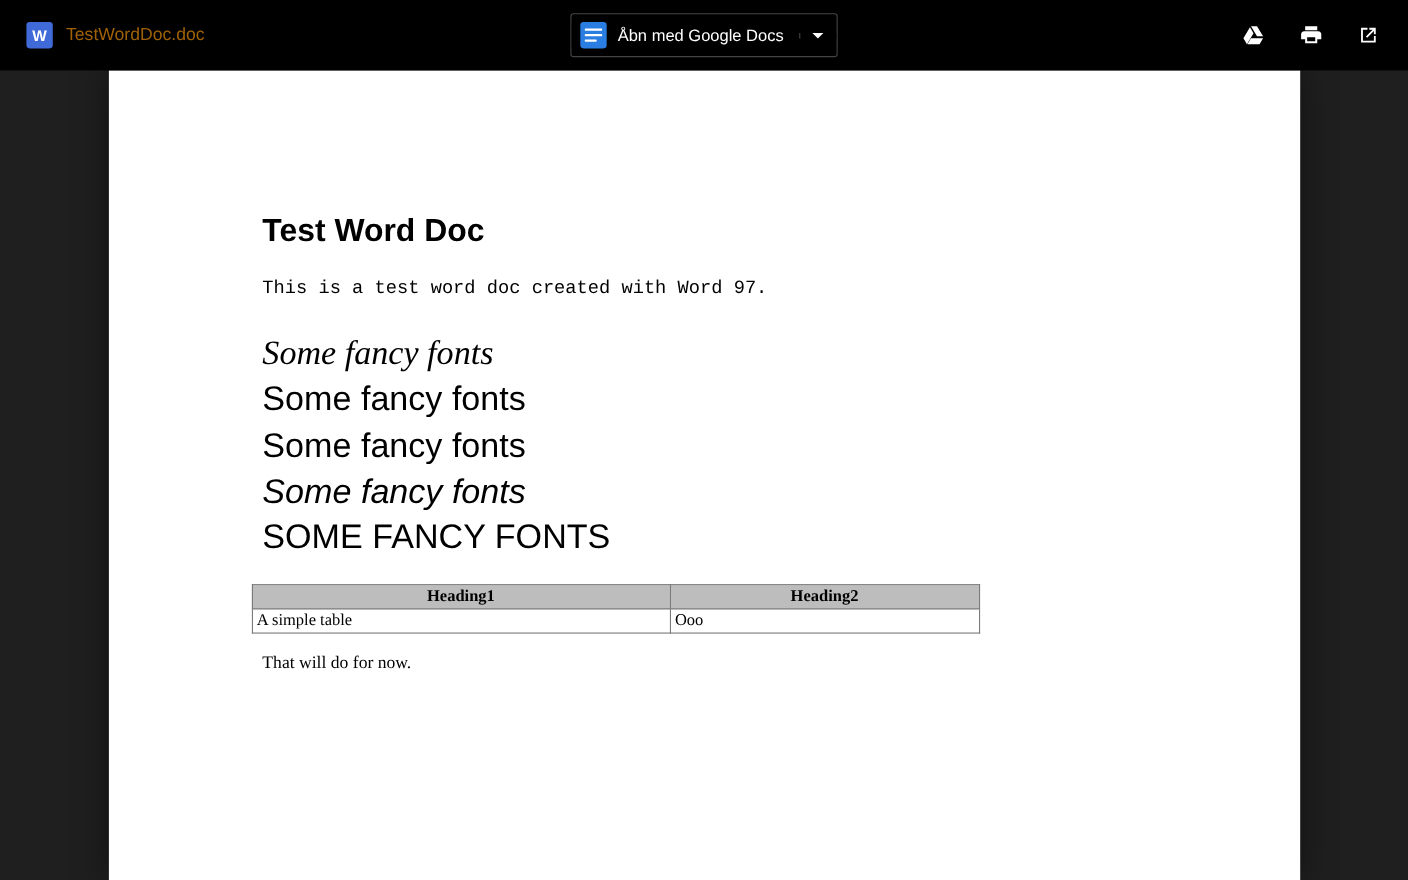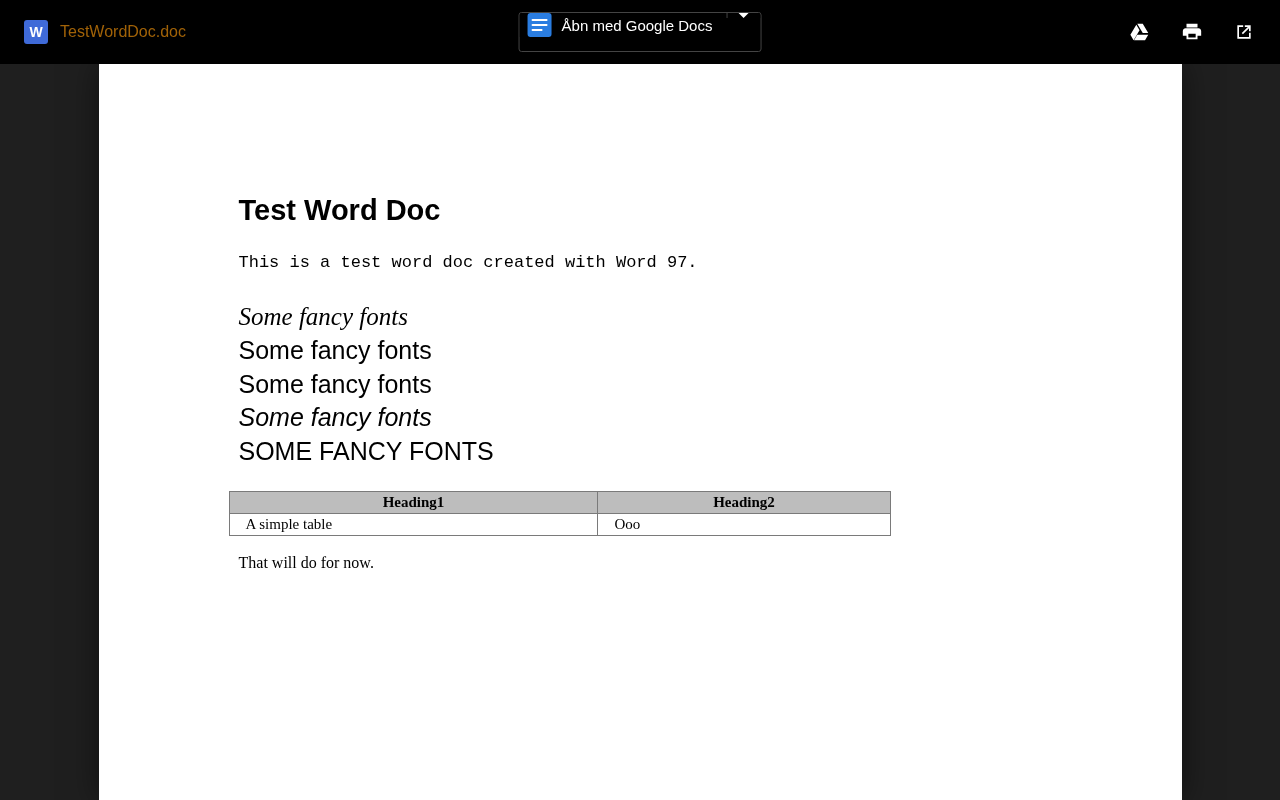--- a/index.html
+++ b/index.html
@@ -33,21 +33,21 @@
   }
   .file-name {
     font-size: 16px;
     color: #a16207;
   }
   .center-group {
     position: absolute;
     left: 50%;
     transform: translateX(-50%);
     display: flex;
-    align-items: flex-start;
+    align-items: center;
     height: 40px;
     border: 1px solid #444;
     border-radius: 3px;
     overflow: hidden;
     background: #000;
   }
   .open-btn {
     display: flex;
     align-items: center;
     padding: 0 14px 0 8px;
@@ -118,37 +118,37 @@
     font-size: 29px;
     margin: 0 0 26px 0;
     font-family: Arial, sans-serif;
   }
   .intro {
     font-family: Liberation Mono, monospace;
     font-size: 17px;
     margin: 0 0 28px 0;
   }
   .fancy-stack { margin: 0 0 22px 0; }
-  .fancy-stack div { font-size: 25px; line-height: 1.35; }
+  .fancy-stack div { font-size: 31px; line-height: 1.35; }
   .ff1 { font-family: "Comic Sans MS", cursive; font-style: italic; }
   .ff2 { font-family: Arial, sans-serif; }
   .ff3 { font-family: Arial, sans-serif; }
   .ff4 { font-family: Arial, sans-serif; font-style: italic; }
   .ff5 { font-family: Arial, sans-serif; text-transform: uppercase; }
 
   table.doc-table {
     width: 662px;
     border-collapse: collapse;
     margin-top: 4px;
     margin-left: -10px;
     font-family: Georgia, 'Times New Roman', serif;
   }
   .doc-table th, .doc-table td {
     border: 1px solid #7a7a7a;
-    padding: 2px 16px;
+    padding: 2px 4px;
     font-size: 15px;
     text-align: left;
   }
   .doc-table th {
     background: #bdbdbd;
     font-weight: bold;
     text-align: center;
   }
   .outro {
     font-family: Georgia, 'Times New Roman', serif;

